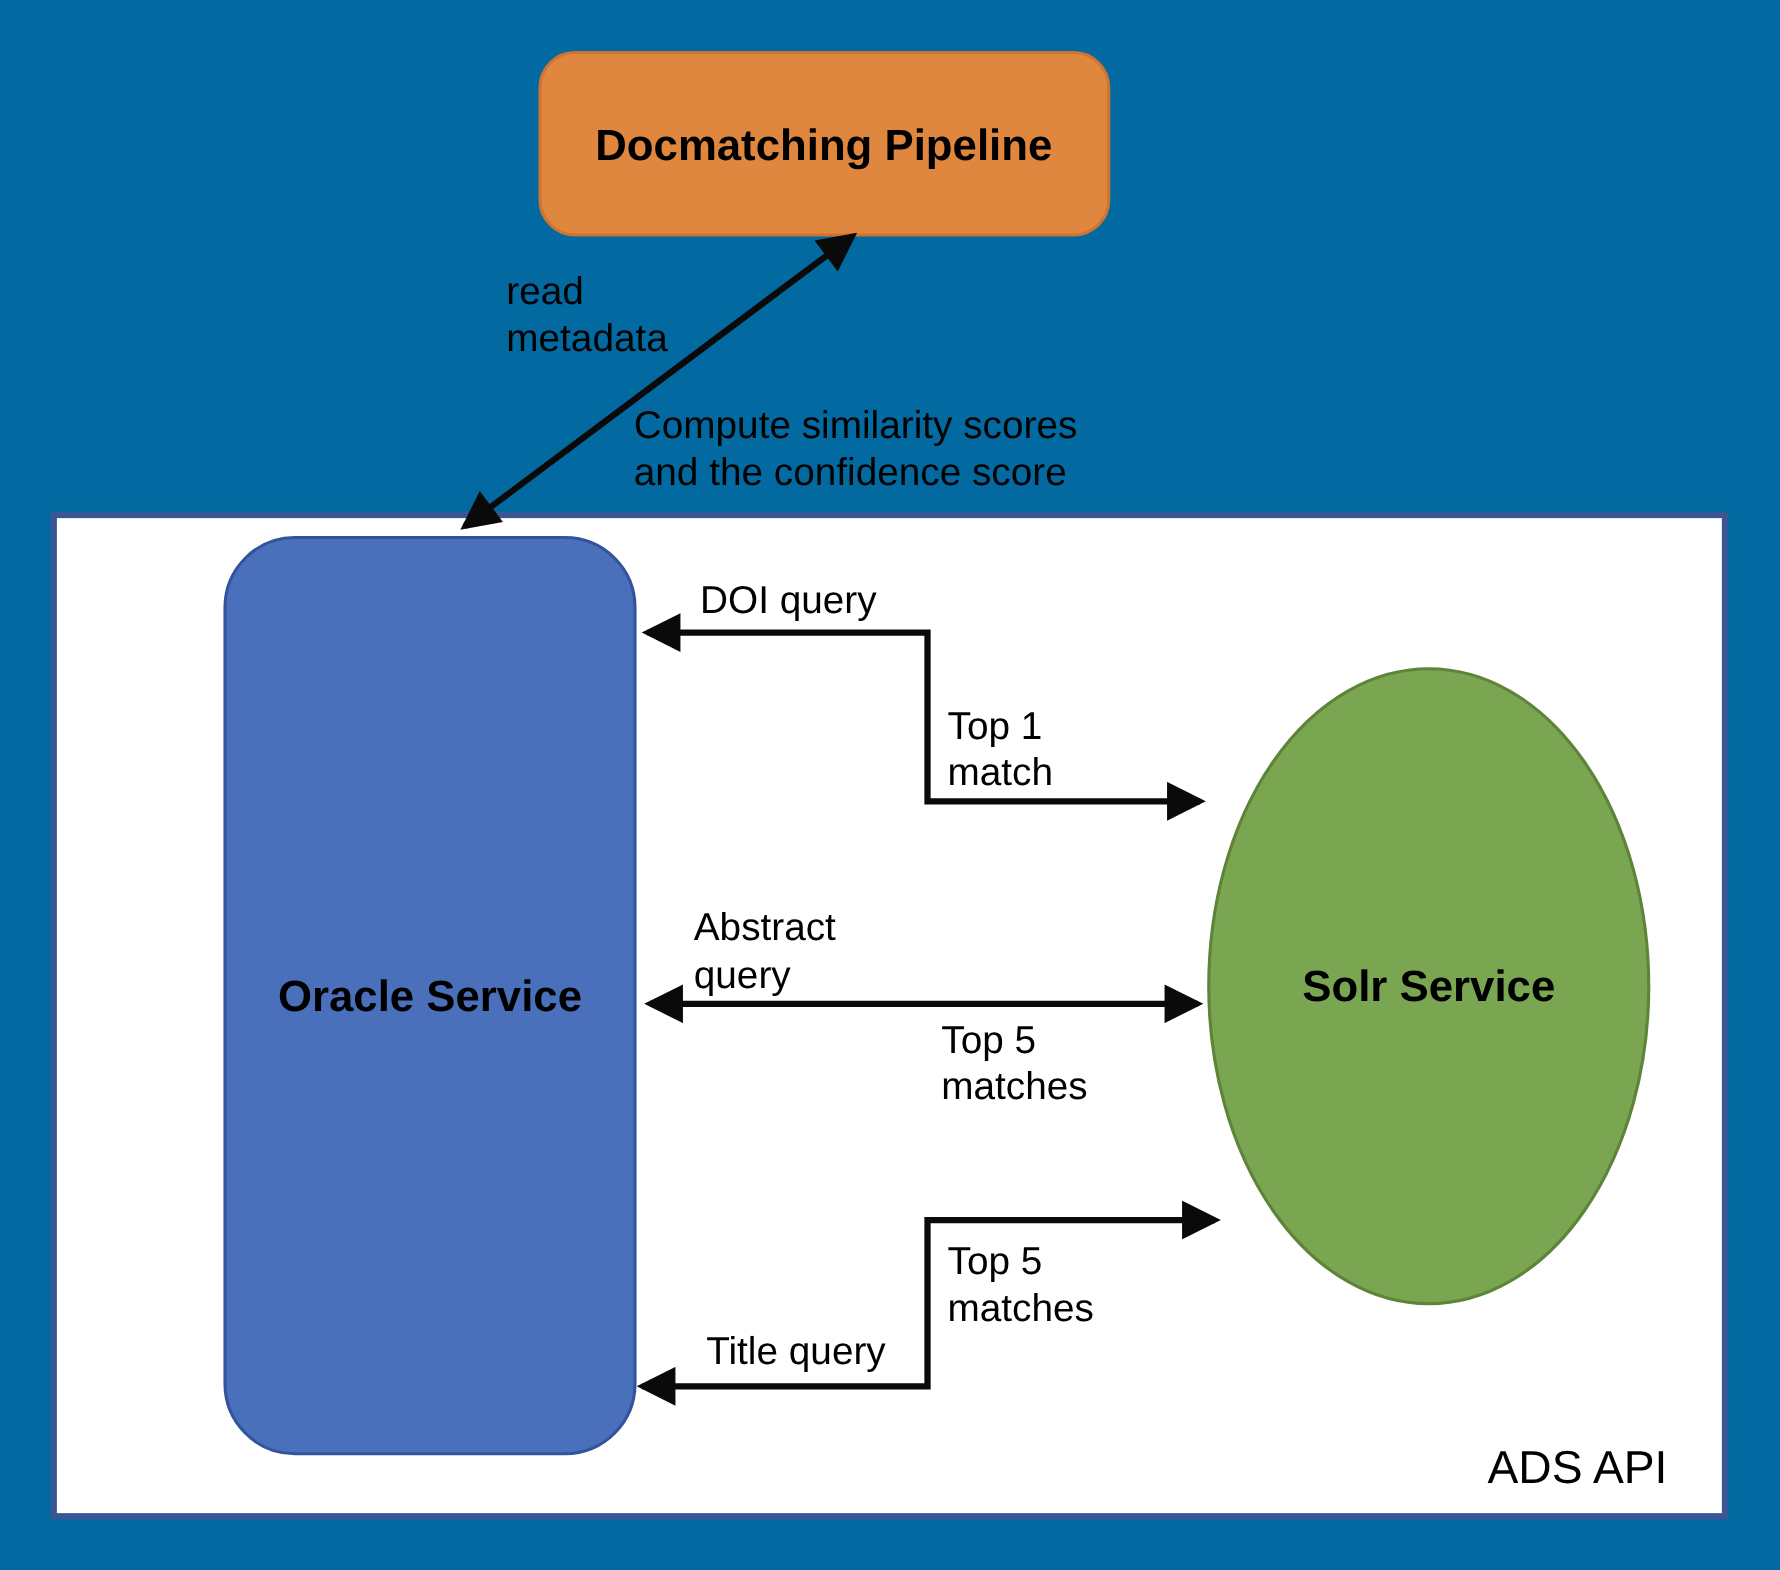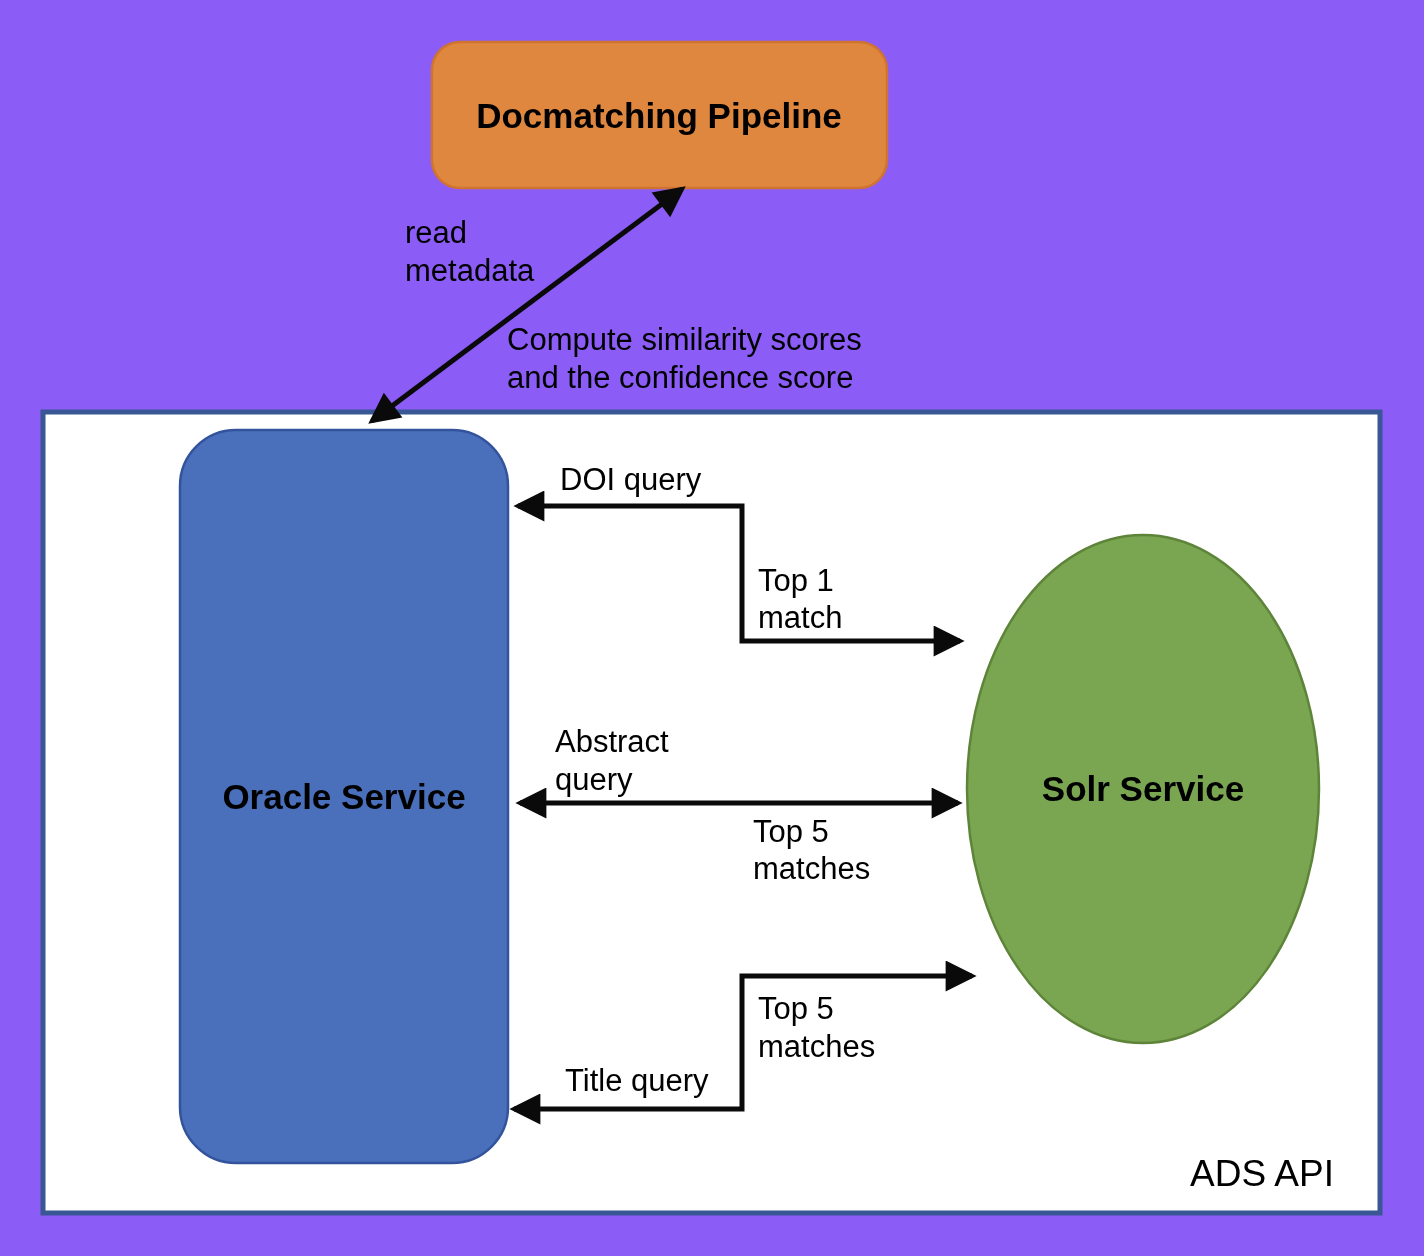--- a/index.html
+++ b/index.html
@@ -5,21 +5,21 @@
   html, body {
     margin: 0;
     padding: 0;
     background: #ffffff;
     font-family: "Liberation Sans", sans-serif;
   }
   .stage {
     position: relative;
     width: 1424px;
     height: 1256px;
-    background: #8b5cf6;
+    background: #0369a1;
     overflow: hidden;
   }
   svg { display: block; }
   text {
     font-family: "Liberation Sans", sans-serif;
     fill: #000000;
   }
   .node-label {
     font-weight: bold;
     font-size: 35px;

